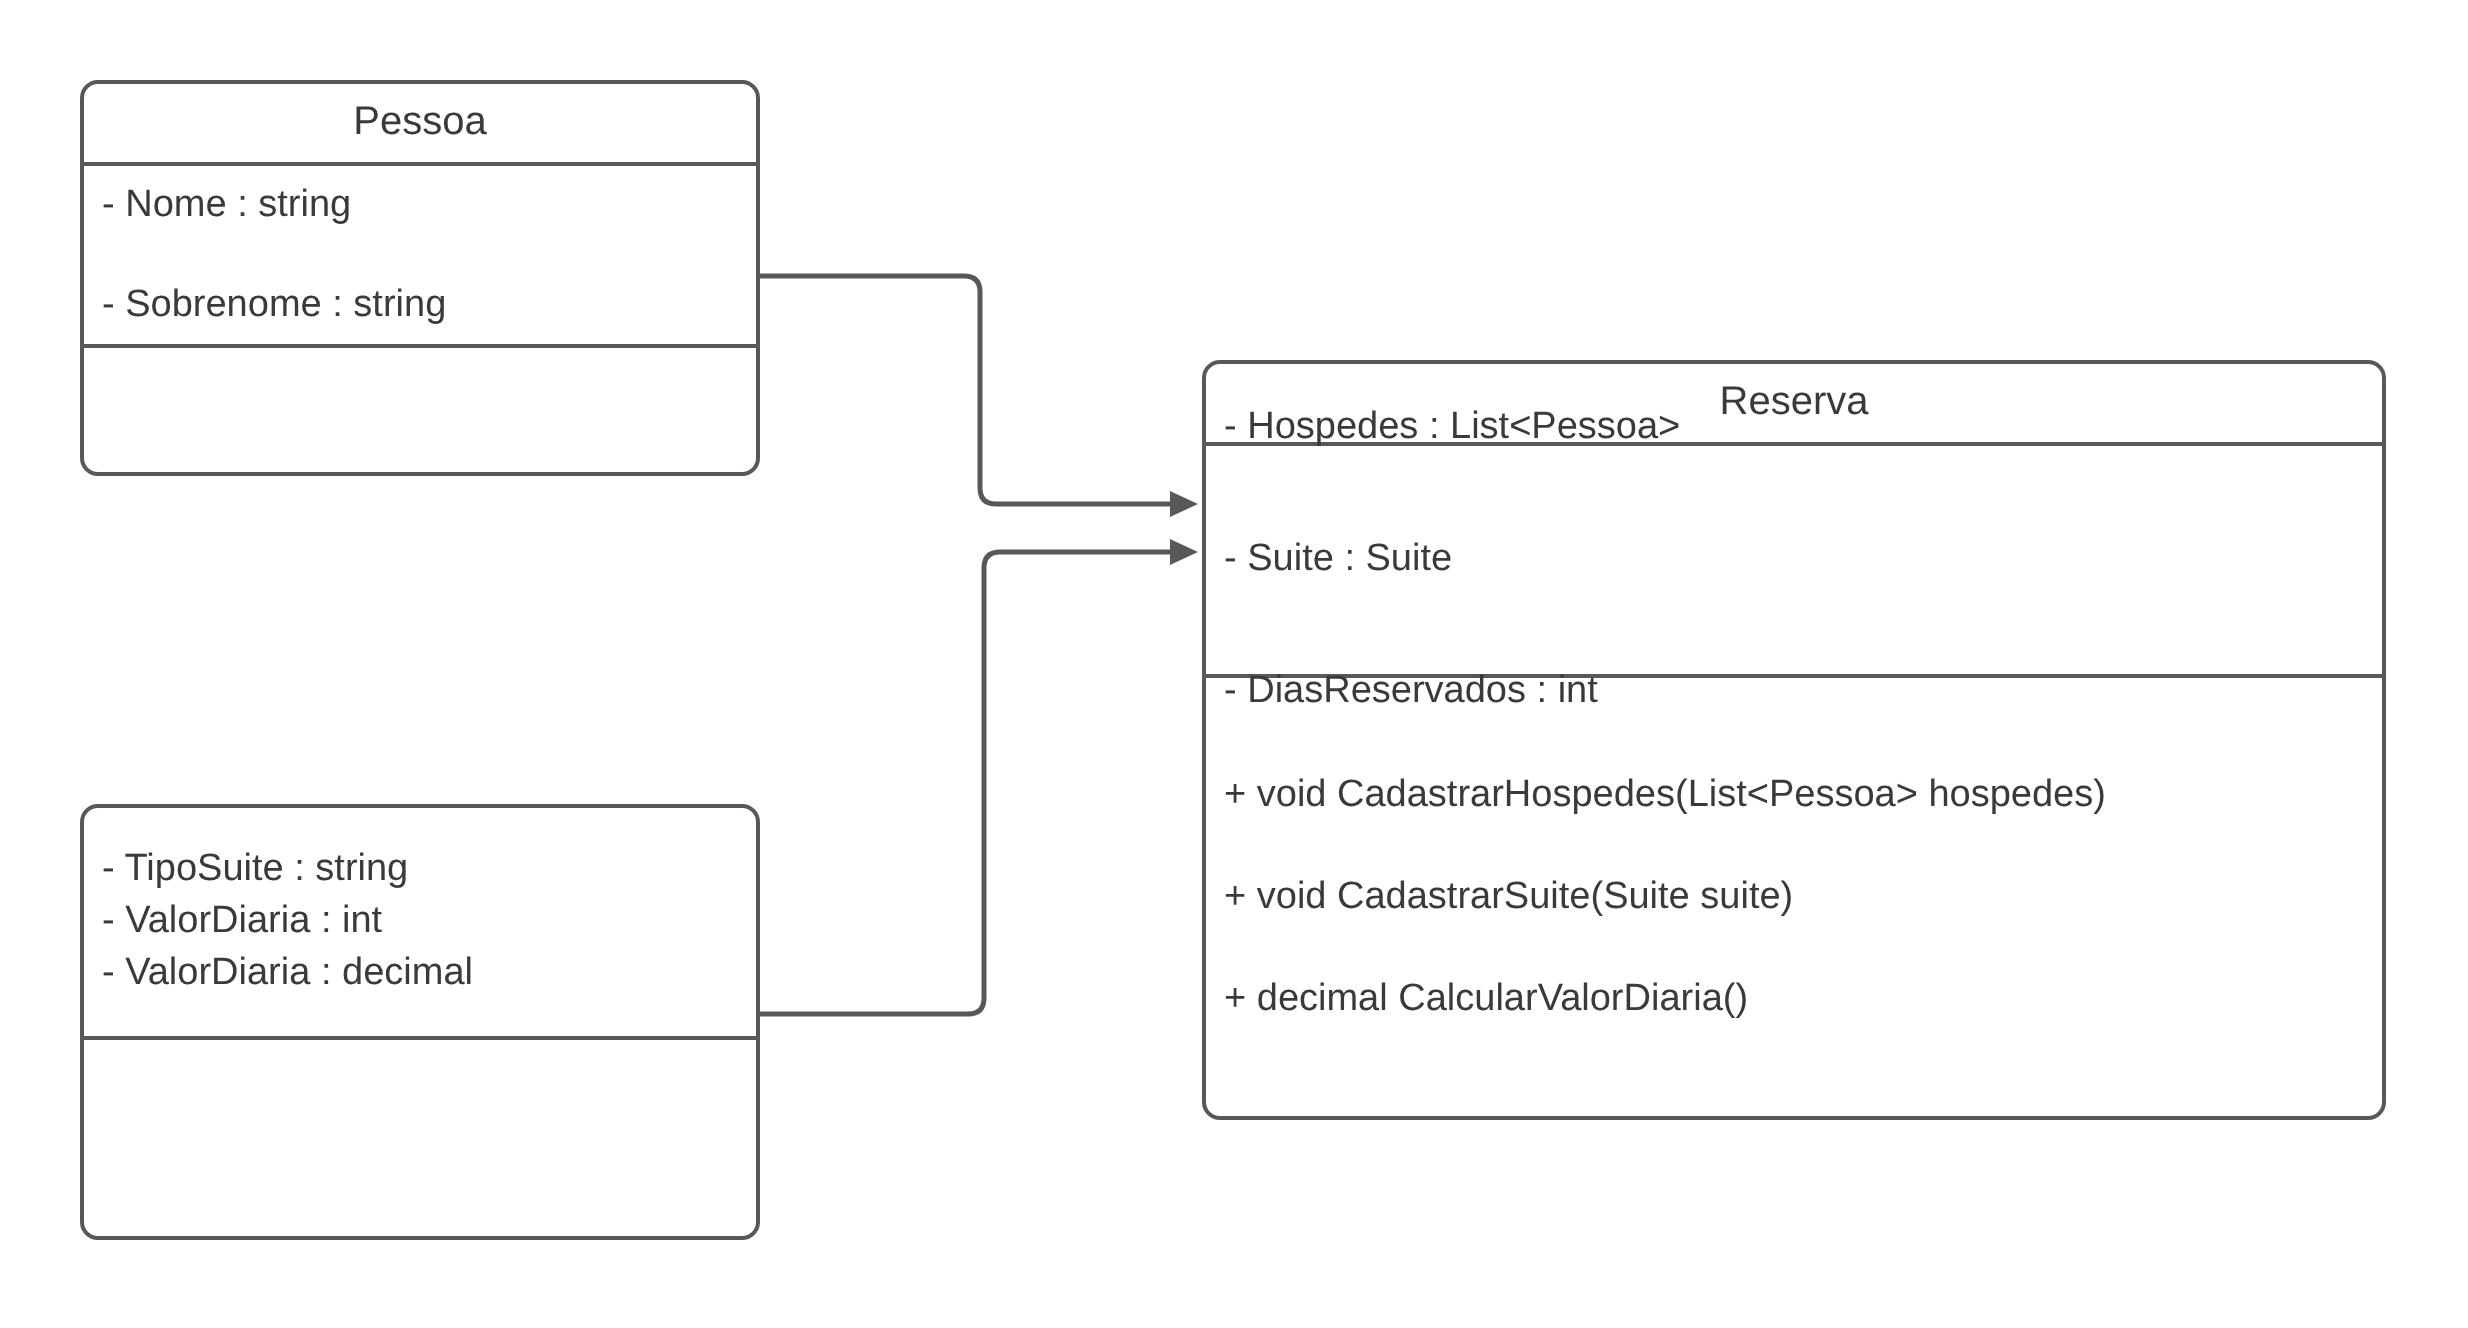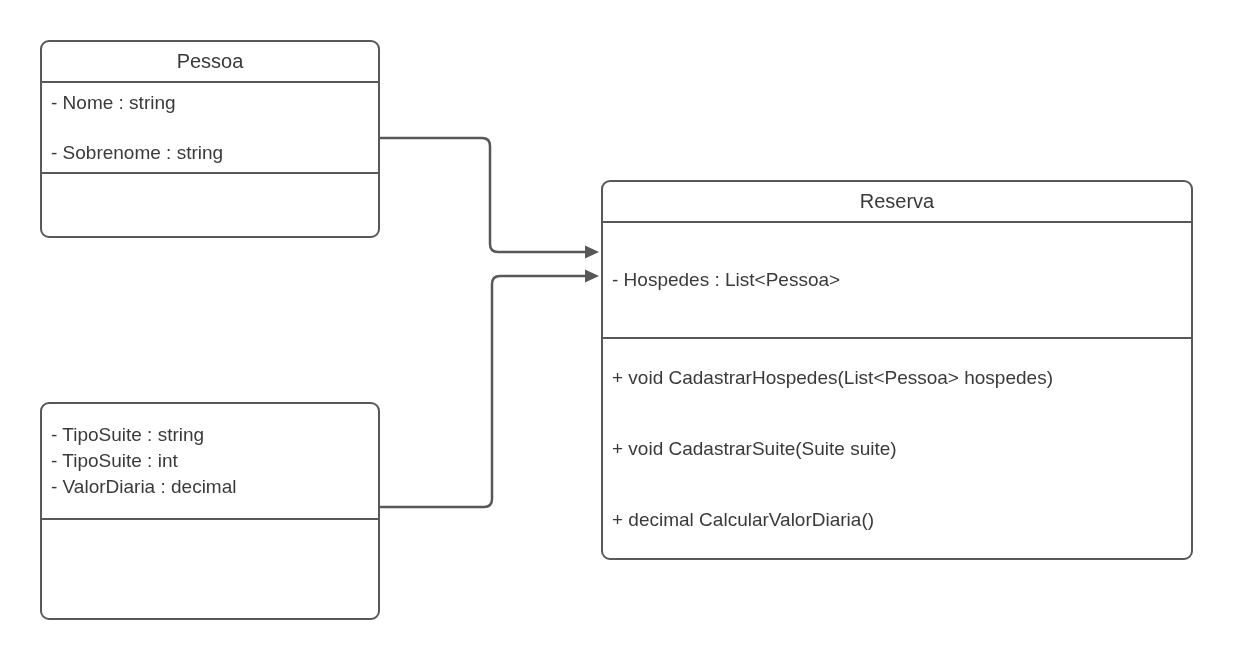--- a/index.html
+++ b/index.html
@@ -39,21 +39,21 @@
   .uml-section {
     box-sizing: border-box;
     display: flex;
     flex-direction: column;
     justify-content: center;
     padding: 0 9px;
     font-size: 19px;
     flex: 0 0 auto;
   }
   .uml-section.divided { border-bottom: 2.5px solid #56585a; }
-  .uml-section.grow { flex: 1 1 auto; gap: 20px; }
+  .uml-section.grow { flex: 1 1 auto; }
   .attr-line { line-height: 26px; white-space: nowrap; }
   .method-line {
     height: 51px;
     display: flex;
     align-items: center;
     white-space: nowrap;
   }
 
   
   .pessoa { left: 40px; top: 40px; width: 340px; height: 198px; }
@@ -87,30 +87,32 @@
     <div class="uml-section attrs divided">
       <div class="attr-line">- Nome : string</div>
       <div class="attr-line">- Sobrenome : string</div>
     </div>
     <div class="uml-section grow"></div>
   </div>
 
   <div class="uml-class suite">
     <div class="uml-section attrs divided">
       <div class="attr-line">- TipoSuite : string</div>
-      <div class="attr-line">- TipoSuite : int</div>
+      <div class="attr-line">- ValorDiaria : int</div>
       <div class="attr-line">- ValorDiaria : decimal</div>
     </div>
     <div class="uml-section grow"></div>
   </div>
 
   <div class="uml-class reserva">
     <div class="uml-title">Reserva</div>
     <div class="uml-section attrs divided">
       <div class="attr-line">- Hospedes : List&lt;Pessoa&gt;</div>
+      <div class="attr-line">- Suite : Suite</div>
+      <div class="attr-line">- DiasReservados : int</div>
     </div>
     <div class="uml-section grow">
       <div class="method-line">+ void CadastrarHospedes(List&lt;Pessoa&gt; hospedes)</div>
       <div class="method-line">+ void CadastrarSuite(Suite suite)</div>
       <div class="method-line">+ decimal CalcularValorDiaria()</div>
     </div>
   </div>
 
 </div>
 

